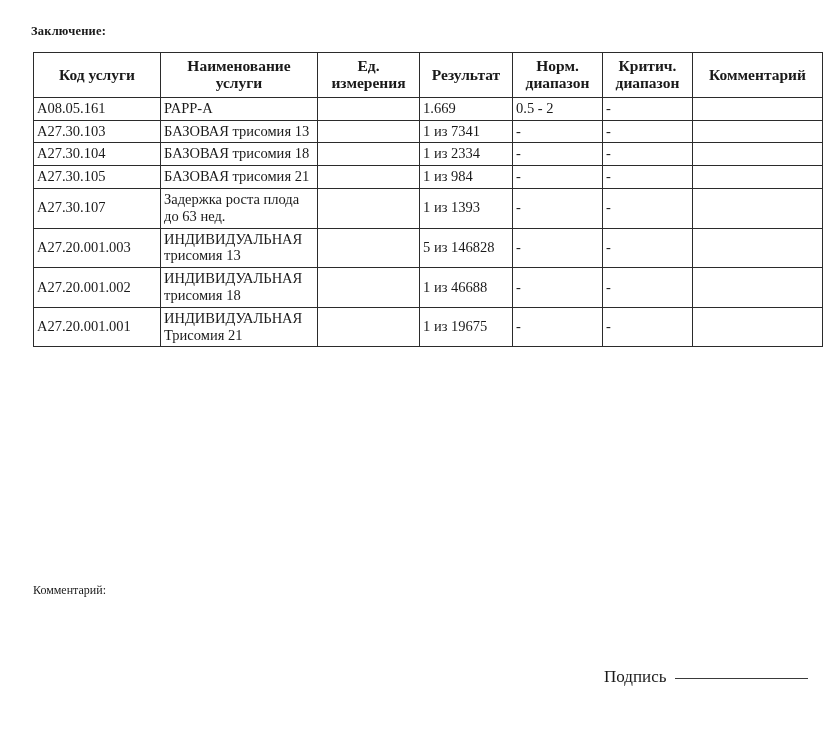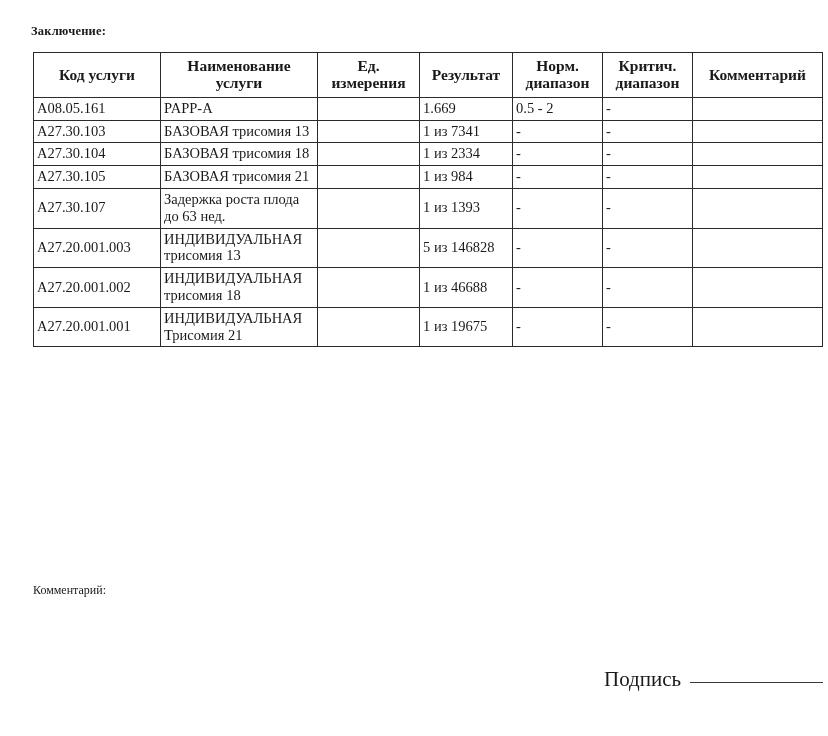--- a/index.html
+++ b/index.html
@@ -78,21 +78,21 @@
     position: absolute;
     left: 33px;
     top: 583px;
     font-size: 12px;
     font-weight: normal;
   }
   .signature-block {
     position: absolute;
     left: 604px;
     top: 667px;
-    font-size: 21px;
+    font-size: 17px;
     font-weight: normal;
     white-space: nowrap;
   }
   .signature-rule {
     display: inline-block;
     width: 133px;
     border-bottom: 1.5px solid #3a3a3a;
     margin-left: 9px;
     vertical-align: 3px;
   }

